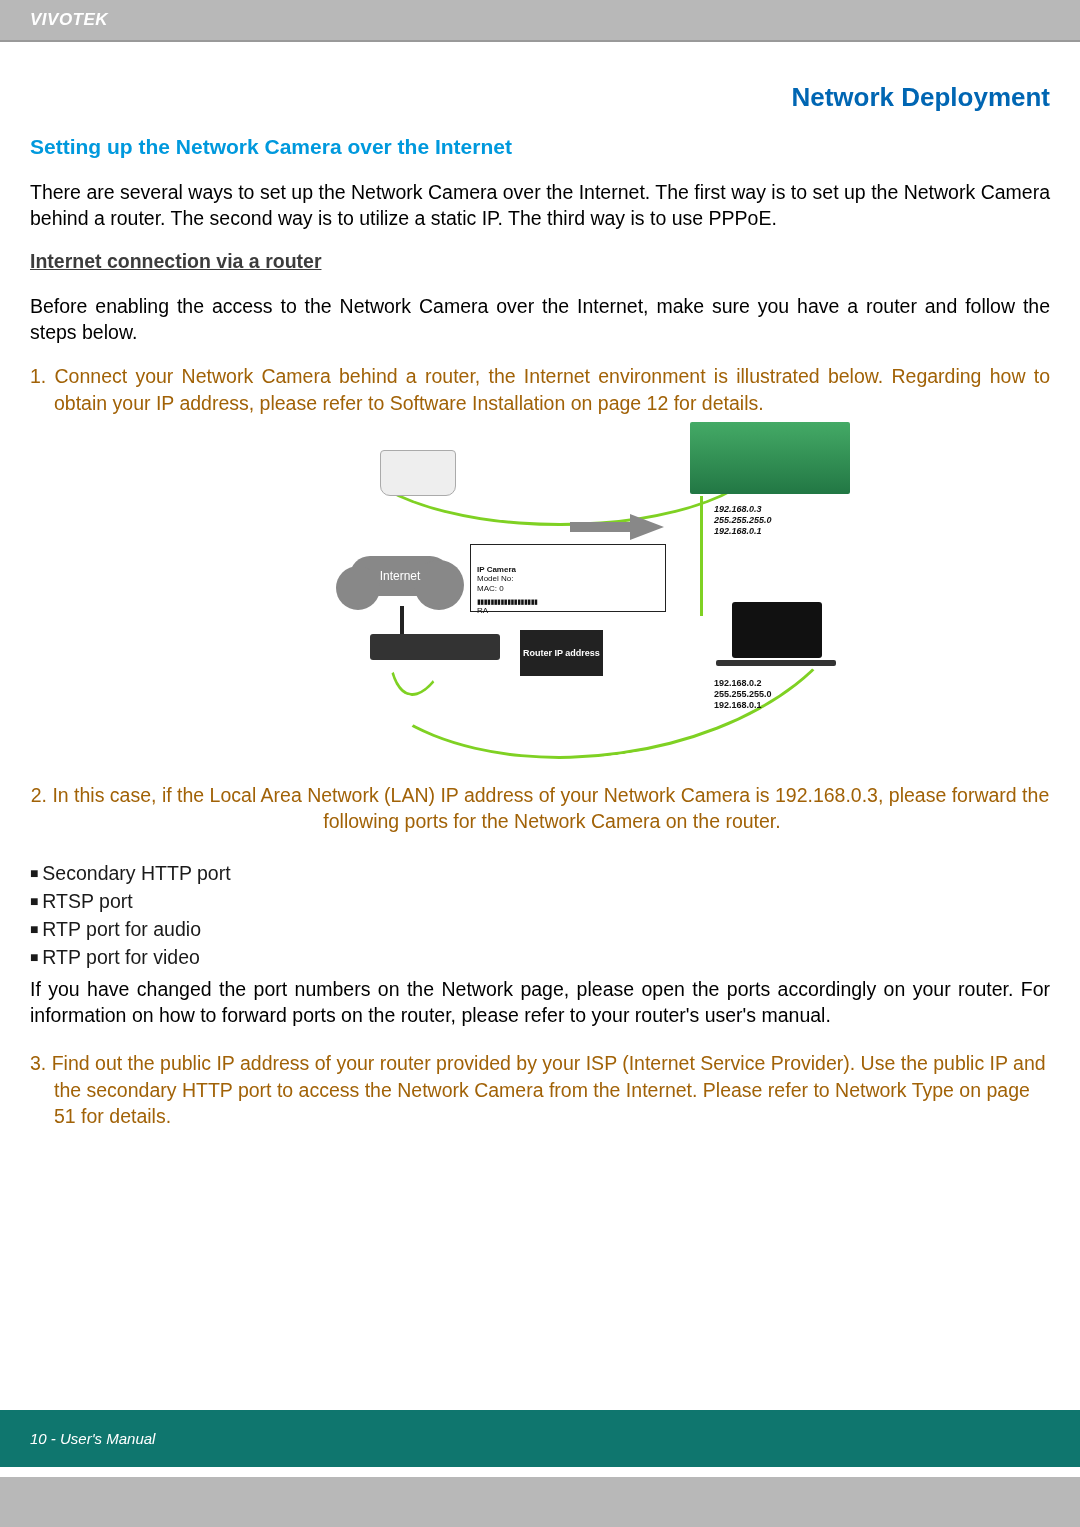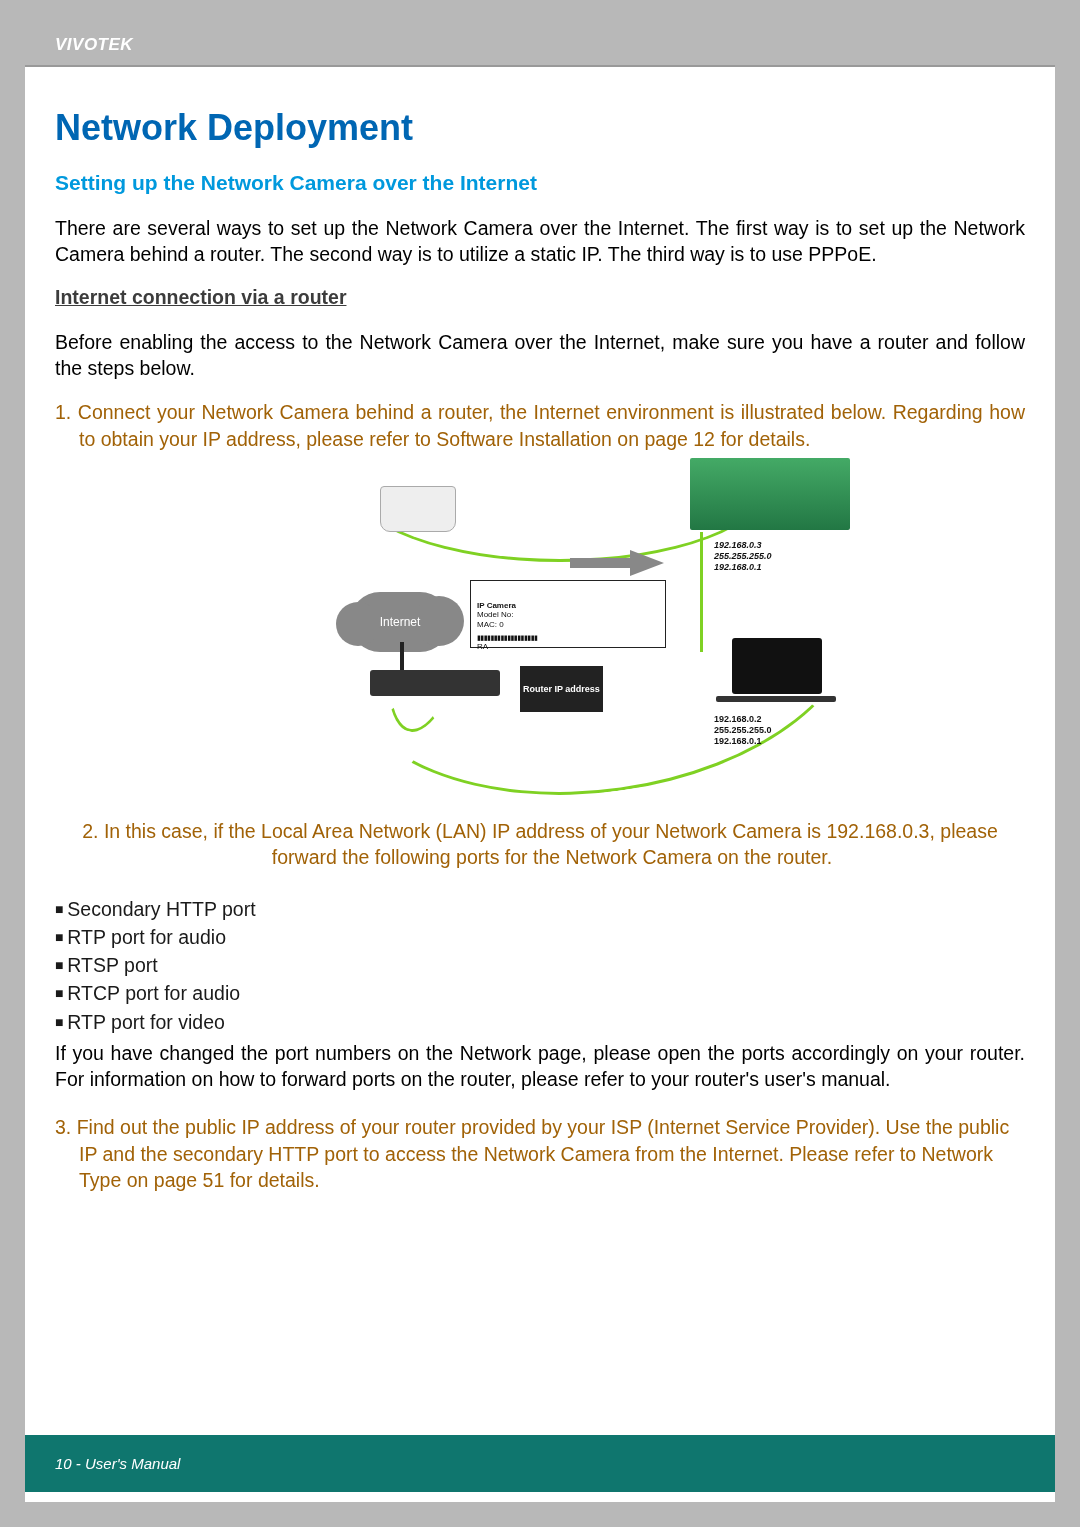--- a/index.html
+++ b/index.html
@@ -4,42 +4,42 @@
 <style>
   * { margin: 0; padding: 0; box-sizing: border-box; }
   body {
     font-family: Arial, Helvetica, sans-serif;
     background: #b8b8b8;
     width: 1080px;
     margin: 0 auto;
   }
   .page {
     background: #ffffff;
-    margin: 25px;
     min-height: 1477px;
     position: relative;
   }
   .header-bar {
     background: #b8b8b8;
     padding: 10px 30px;
     color: #ffffff;
     font-weight: bold;
     font-style: italic;
     font-size: 17px;
     letter-spacing: 0.5px;
     border-bottom: 2px solid #999;
   }
   .content {
     padding: 40px 30px 30px 30px;
   }
   h1.section-title {
     color: #0066b3;
-    font-size: 36px;
+    font-size: 26px;
     font-weight: bold;
     margin-bottom: 22px;
+    text-align: right;
   }
   h2.subsection-title {
     color: #0099dd;
     font-size: 21px;
     font-weight: bold;
     margin-bottom: 20px;
   }
   p.body-text {
     color: #000000;
     font-size: 19.5px;
@@ -122,21 +122,21 @@
     color: #111;
     padding: 20px 6px;
     line-height: 1.2;
   }
   .d-label-box .ip-line { font-weight: bold; }
   .d-cloud {
     position: absolute;
     left: 130px;
     top: 130px;
     width: 100px;
-    height: 60px;
+    height: 40px;
     background: #888;
     border-radius: 40px;
     color: #fff;
     font-size: 12px;
     display: flex;
     align-items: center;
     justify-content: center;
   }
   .d-cloud::before, .d-cloud::after {
     content: "";
@@ -306,23 +306,22 @@
         </div>
       </div>
     </div>
 
     <p class="step-text step-indent" style="text-align:center;">2. In this case, if the Local Area Network (LAN) IP address of your Network Camera is 192.168.0.3, please forward the following ports for the Network Camera on the router.</p>
 
     <div style="height:14px;"></div>
 
     <ul class="port-list">
       <li>Secondary HTTP port</li>
+      <li>RTSP port</li>
       <li>RTP port for audio</li>
-      <li>RTSP port</li>
-      <li>RTCP port for audio</li>
       <li>RTP port for video</li>
     </ul>
 
     <p class="body-text" style="margin-bottom:22px;">If you have changed the port numbers on the Network page, please open the ports accordingly on your router. For information on how to forward ports on the router, please refer to your router's user's manual.</p>
 
     <p class="step-text step-indent" style="text-align:left;">3. Find out the public IP address of your router provided by your ISP (Internet Service Provider). Use the public IP and the secondary HTTP port to access the Network Camera from the Internet. Please refer to Network Type on page 51 for details.</p>
 
   </div>
 
   <div class="footer-bar">

